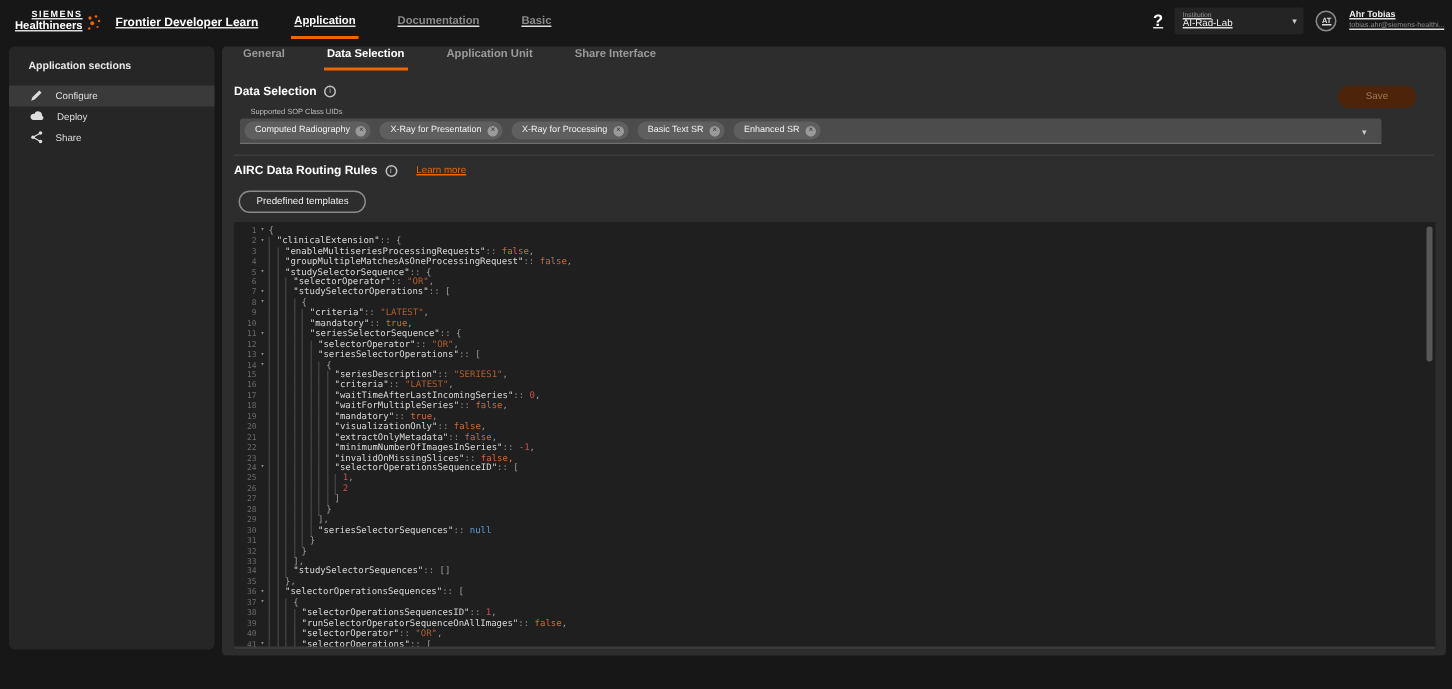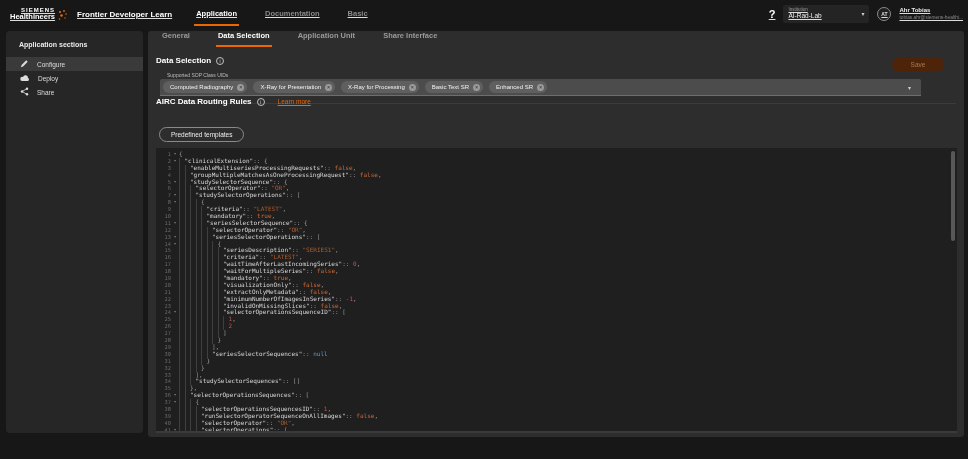--- a/index.html
+++ b/index.html
@@ -67,21 +67,21 @@
                border-bottom:1px solid #6e6e6e; display:flex; align-items:center;
                padding-left:3px; gap:6px; }
   .chip { height:12px; background:#5f5f5f; border-radius:6px; display:inline-flex;
           align-items:center; gap:4px; padding:0 3px 0 7px; font-size:6px; color:#f2f2f2; }
   .chip-x { width:7px; height:7px; border-radius:50%; background:#9a9a9a; color:#333;
             font-size:5.5px; line-height:7px; text-align:center; cursor:pointer; }
   .field-caret { position:absolute; right:10px; top:5px; font-size:6px; color:#ccc; cursor:pointer; }
 
   .divider { position:absolute; left:8px; right:8px; top:72px; height:1px; background:#3c3c3c; }
 
-  .routing-head { position:absolute; left:8px; top:66px; display:flex; gap:5px;
+  .routing-head { position:absolute; left:8px; top:78px; display:flex; gap:5px;
                   align-items:center; font-size:8px; font-weight:bold; color:#fff; }
   .learn-more { font-size:6.5px; font-weight:normal; color:#ec6602;
                 text-decoration:underline; margin-left:8px; cursor:pointer; }
   .templates-btn { position:absolute; left:11px; top:96px; height:15px; padding:0 11px;
                    border:1px solid #8a8a8a; border-radius:8px; background:transparent;
                    color:#eee; font-size:6.5px; font-family:inherit; }
 
   
   .editor { position:absolute; left:8px; top:117px; width:801px; height:285px;
             background:#1f1f1f; overflow:hidden; padding-top:3px; }

